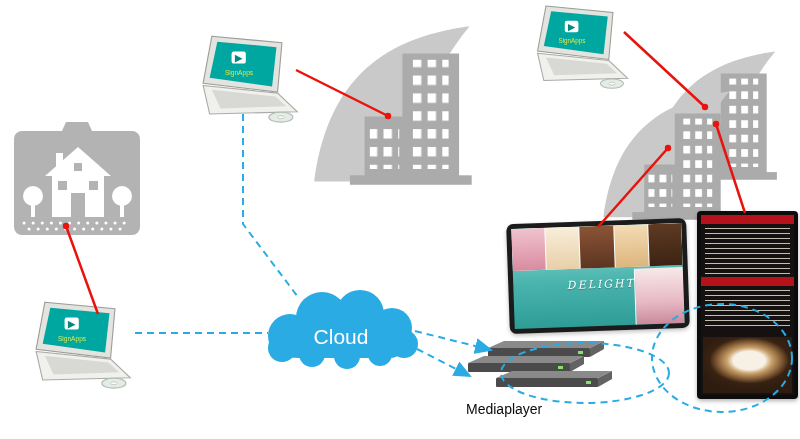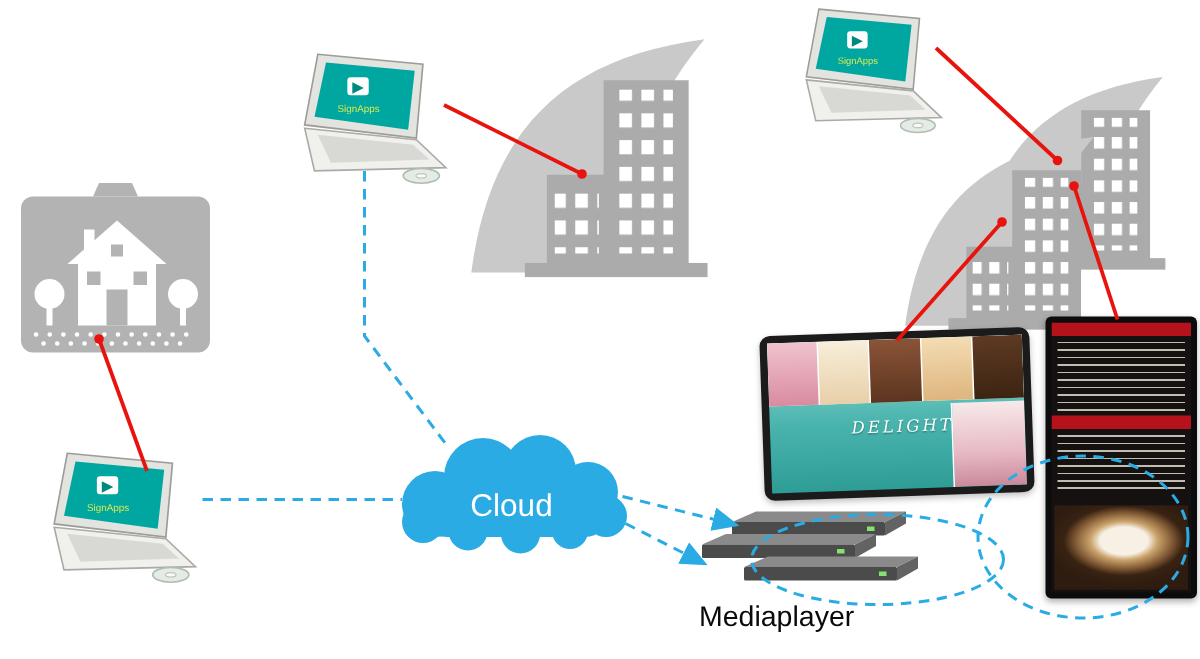--- a/index.html
+++ b/index.html
@@ -39,21 +39,21 @@
   .d2-bar{position:absolute;left:0;right:0;height:9px;background:#b5121b;}
   .d2-bar1{top:0;}
   .d2-bar2{top:62px;}
   .d2-rows{position:absolute;left:4px;right:4px;
            background:repeating-linear-gradient(180deg,rgba(225,219,205,.85) 0 1px,transparent 1px 5px);}
   .d2-rows1{top:13px;height:46px;}
   .d2-rows2{top:75px;height:36px;}
   .d2-photo{position:absolute;left:2px;right:2px;bottom:2px;height:56px;
             background:radial-gradient(ellipse 60% 55% at 52% 42%,#f6f0e5 0%,#f6f0e5 30%,#caa26b 42%,#7a5430 62%,#43291674 75%,#2e1c10 100%),#2e1c10;}
 
-  .mediaplayer-label{left:466px;top:401px;font-size:19px;color:#0a0a0a;z-index:12;}
+  .mediaplayer-label{left:466px;top:401px;font-size:14px;color:#0a0a0a;z-index:12;}
 </style>
 </head>
 <body>
 
 <div class="canvas">
 
   <svg width="0" height="0" style="position:absolute" aria-hidden="true">
     <defs>
       <pattern id="winpat" patternUnits="userSpaceOnUse" width="14" height="17">
         <rect x="0" y="0" width="8" height="9" fill="#ffffff"></rect>

